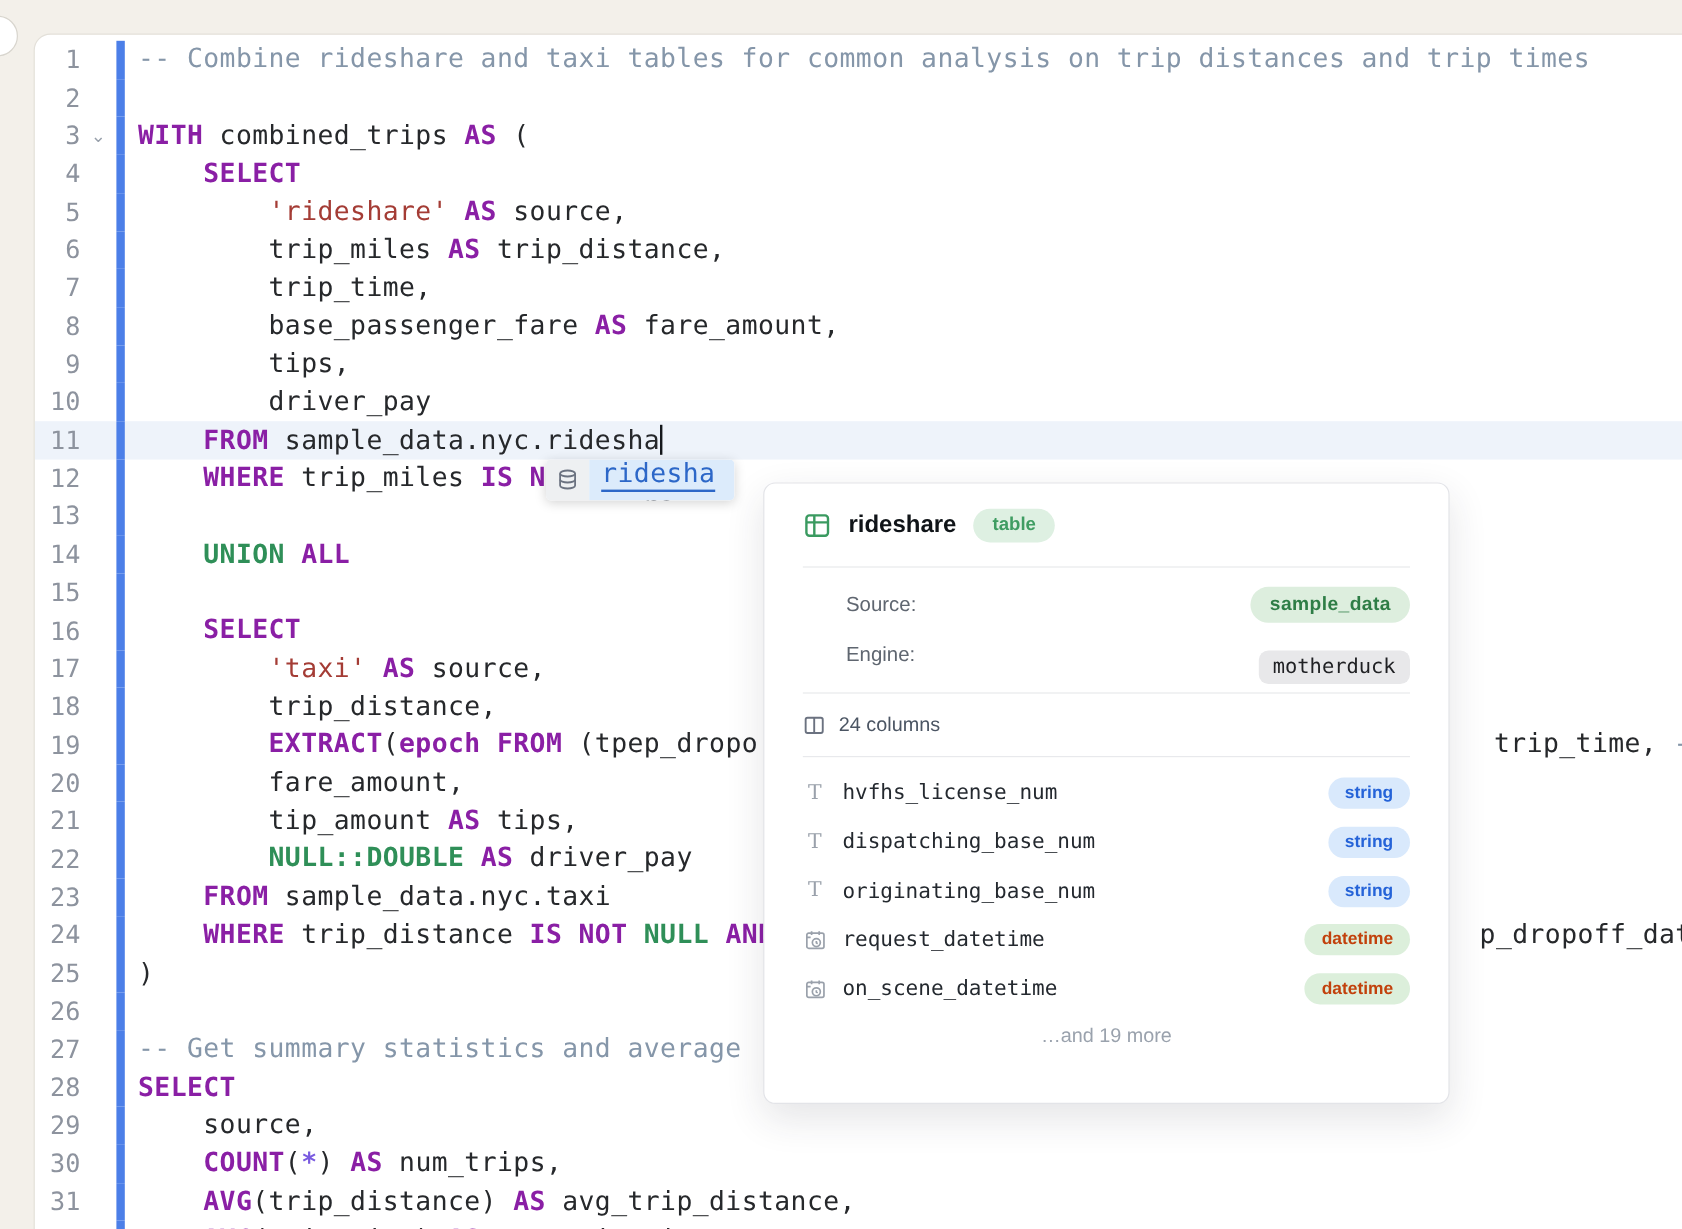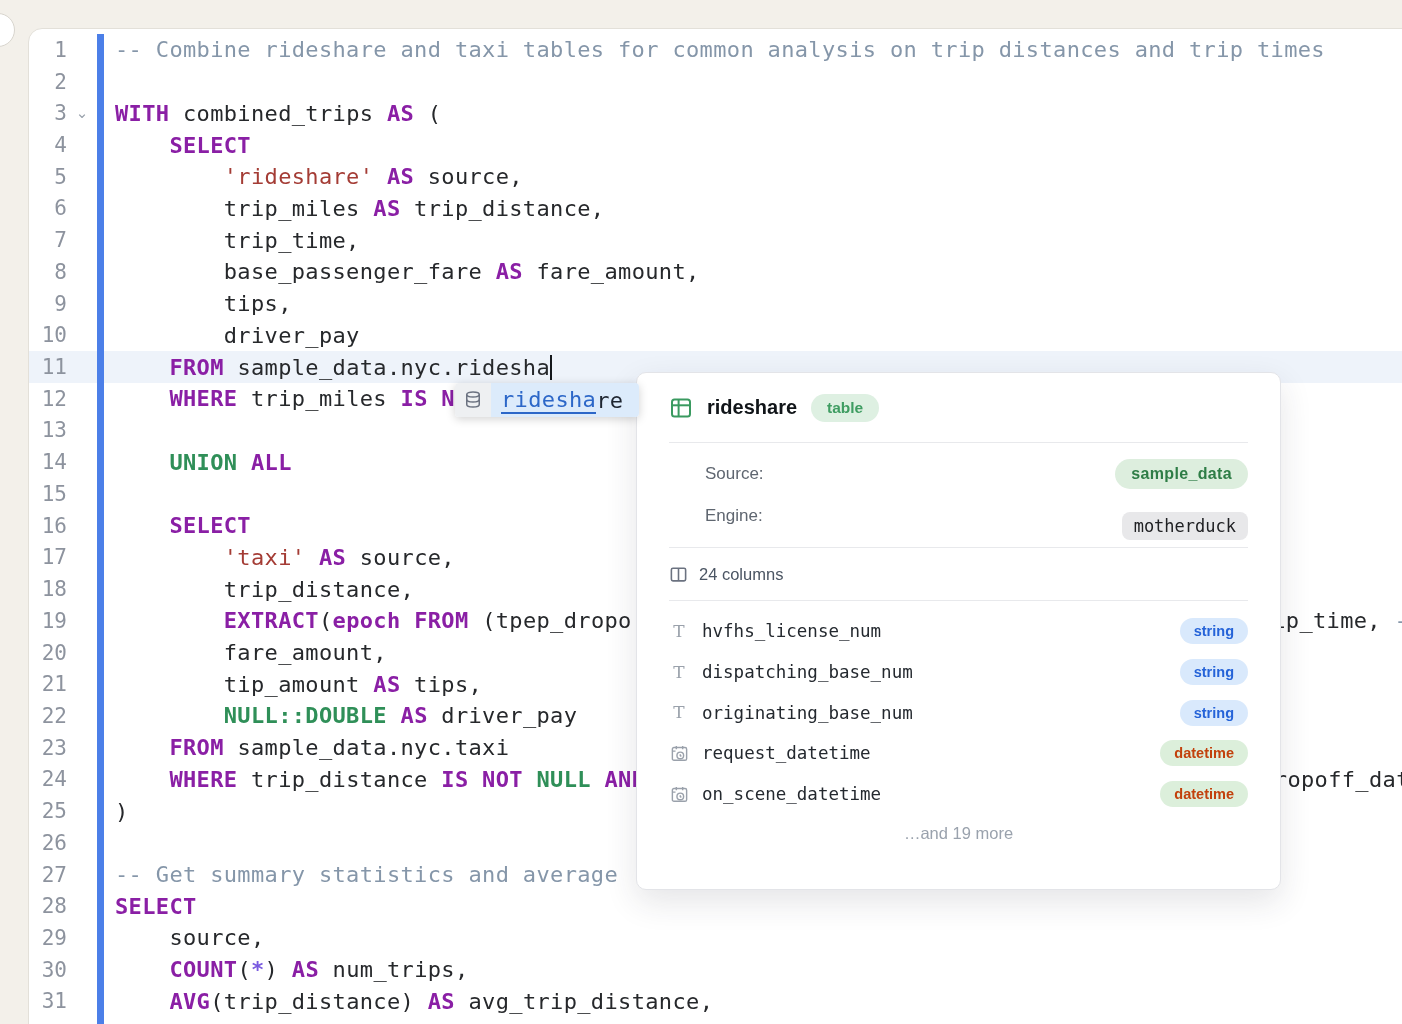--- a/index.html
+++ b/index.html
@@ -25,25 +25,25 @@
   .tk-str{color:#a43c35;}
   .tk-com{color:#8596a9;}
   .tk-op{color:#7a5be0;font-weight:bold;}
   .tk-id{color:#26282b;}
   .cursor{display:inline-block;width:0;border-left:2px solid #15181c;height:25px;vertical-align:-5px;}
 
   .dropdown{position:absolute;left:455px;top:383px;height:34px;display:flex;border-radius:4px;
     overflow:hidden;box-shadow:0 2px 10px rgba(0,0,0,.18);z-index:40;}
   .dd-icon{width:36px;background:#eef0f2;display:flex;align-items:center;justify-content:center;}
   .dd-item{background:#dcebfb;display:flex;align-items:center;padding:0 16px 0 10px;
-    font-family:"DejaVu Sans Mono",monospace;font-size:22px;letter-spacing:.35px;}
+    font-family:"DejaVu Sans Mono",monospace;font-size:22px;letter-spacing:.35px;flex-direction:column;}
   .dd-match{color:#2c67c8;border-bottom:2px solid #2c67c8;}
   .dd-rest{color:#1e2530;}
 
-  .popup{position:absolute;left:636px;top:372px;width:645px;height:518px;background:#fff;
+  .popup{position:absolute;left:636px;top:402px;width:572px;height:518px;background:#fff;
     border:1px solid #e3e4e8;border-radius:10px;box-shadow:0 12px 32px rgba(40,40,60,.12);
     z-index:30;padding:0 32px;font-family:"Liberation Sans",sans-serif;}
   .popup-header{height:69px;display:flex;align-items:center;gap:14px;}
   .popup-title{font-size:20px;font-weight:bold;color:#101418;}
   .divider{border:0;border-top:1px solid #e8e9ec;margin:0;}
   .kv-section{padding:10px 0;}
   .kv-row{height:42px;display:flex;align-items:center;justify-content:space-between;}
   .kv-label{font-size:17px;color:#5f6670;margin-left:36px;}
   .cols-header{height:52px;display:flex;align-items:center;gap:11px;color:#4b5563;font-size:16.5px;}
   .col-section{padding:10px 0 0;}

